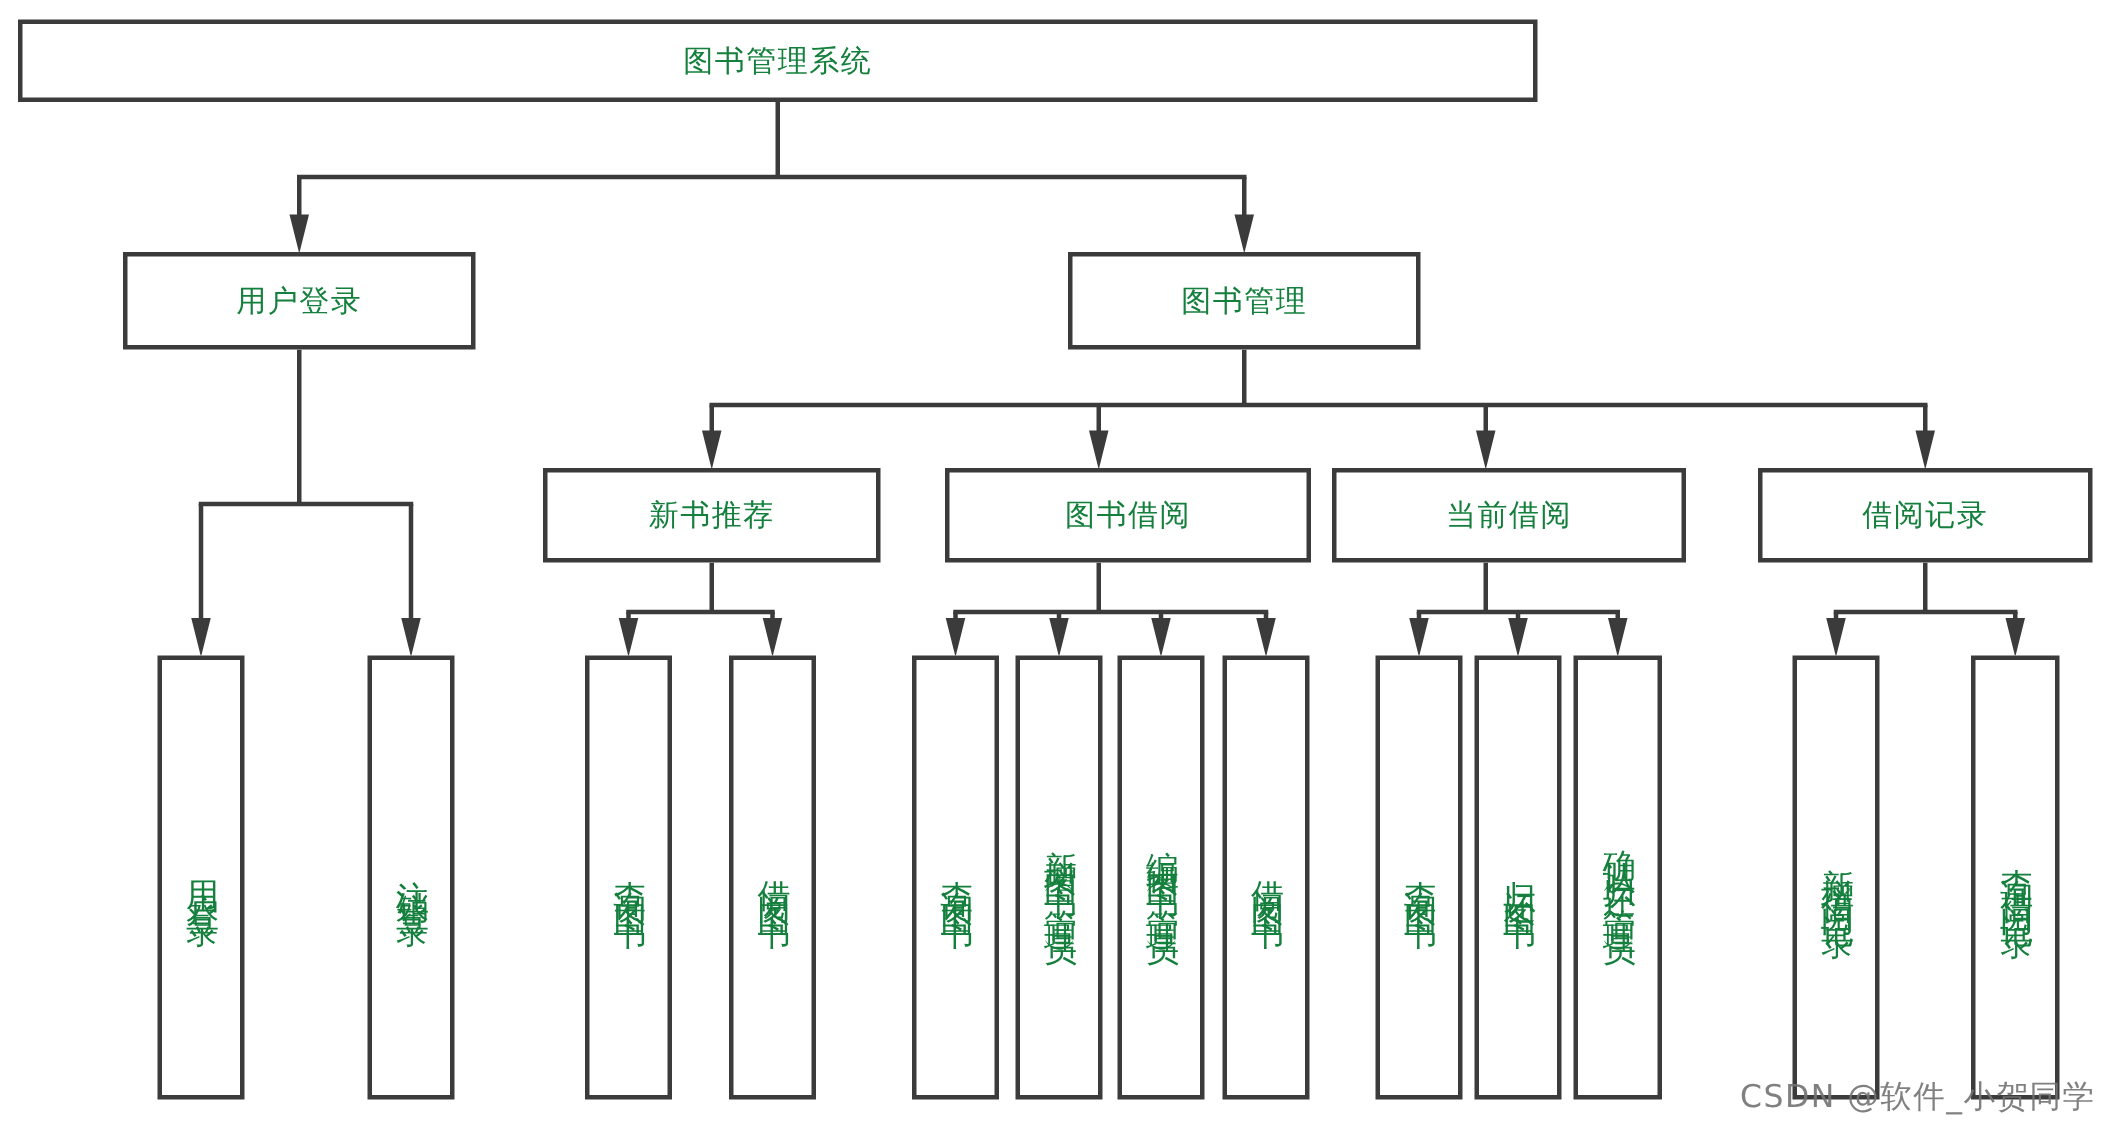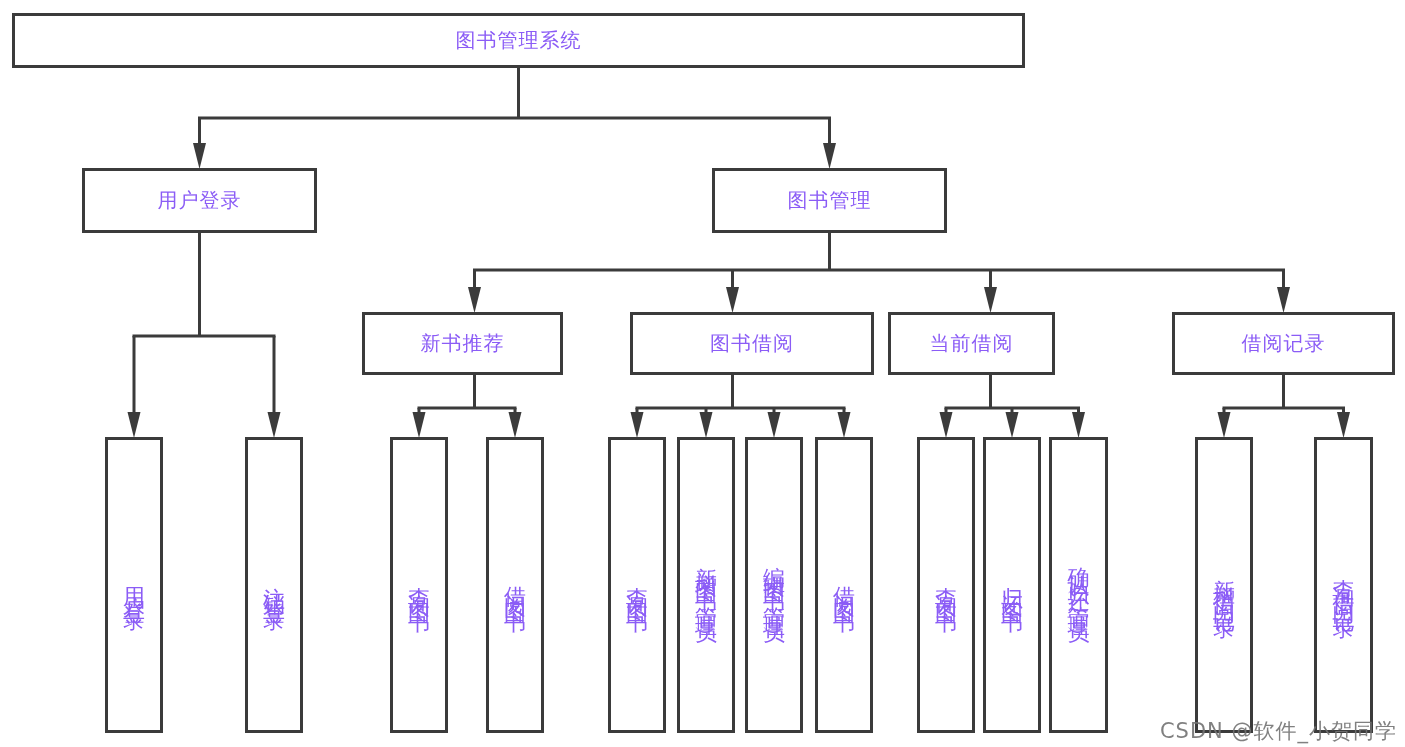--- a/index.html
+++ b/index.html
@@ -18,21 +18,21 @@
     position: absolute; left: 0; top: 0;
   }
   .node {
     position: absolute;
     box-sizing: border-box;
     background: #ffffff;
     border: 3px solid #3b3b3b;
     display: flex;
     align-items: center;
     justify-content: center;
-    color: #8b5cf6;
+    color: #15803d;
   }
   .node.h { font-size: 20px; letter-spacing: 1px; }
   .node.v { font-size: 22px; }
   .node.v .lbl {
     writing-mode: vertical-rl;
     text-orientation: mixed;
     letter-spacing: 8px;
     line-height: 1;
   }
   .node.h .lbl { white-space: nowrap; }
@@ -108,27 +108,27 @@
   <div id="nodes">
       <div class="node h" style="left: 12px; top: 13px; width: 1013px; height: 55px;">
         <span class="lbl">图书管理系统</span>
       </div>
       <div class="node h" style="left: 82px; top: 168px; width: 235px; height: 65px;">
         <span class="lbl">用户登录</span>
       </div>
       <div class="node h" style="left: 712px; top: 168px; width: 235px; height: 65px;">
         <span class="lbl">图书管理</span>
       </div>
-      <div class="node h" style="left: 362px; top: 312px; width: 201px; height: 63px;">
+      <div class="node h" style="left: 362px; top: 312px; width: 225px; height: 63px;">
         <span class="lbl">新书推荐</span>
       </div>
       <div class="node h" style="left: 630px; top: 312px; width: 244px; height: 63px;">
         <span class="lbl">图书借阅</span>
       </div>
-      <div class="node h" style="left: 888px; top: 312px; width: 167px; height: 63px;">
+      <div class="node h" style="left: 888px; top: 312px; width: 236px; height: 63px;">
         <span class="lbl">当前借阅</span>
       </div>
       <div class="node h" style="left: 1172px; top: 312px; width: 223px; height: 63px;">
         <span class="lbl">借阅记录</span>
       </div>
       <div class="node v" style="left: 105px; top: 437px; width: 58px; height: 296px;">
         <span class="lbl">用户登录</span>
       </div>
       <div class="node v" style="left: 245px; top: 437px; width: 58px; height: 296px;">
         <span class="lbl">注销登录</span>

